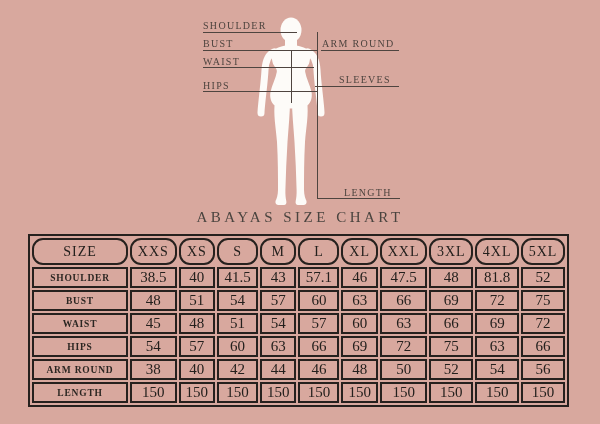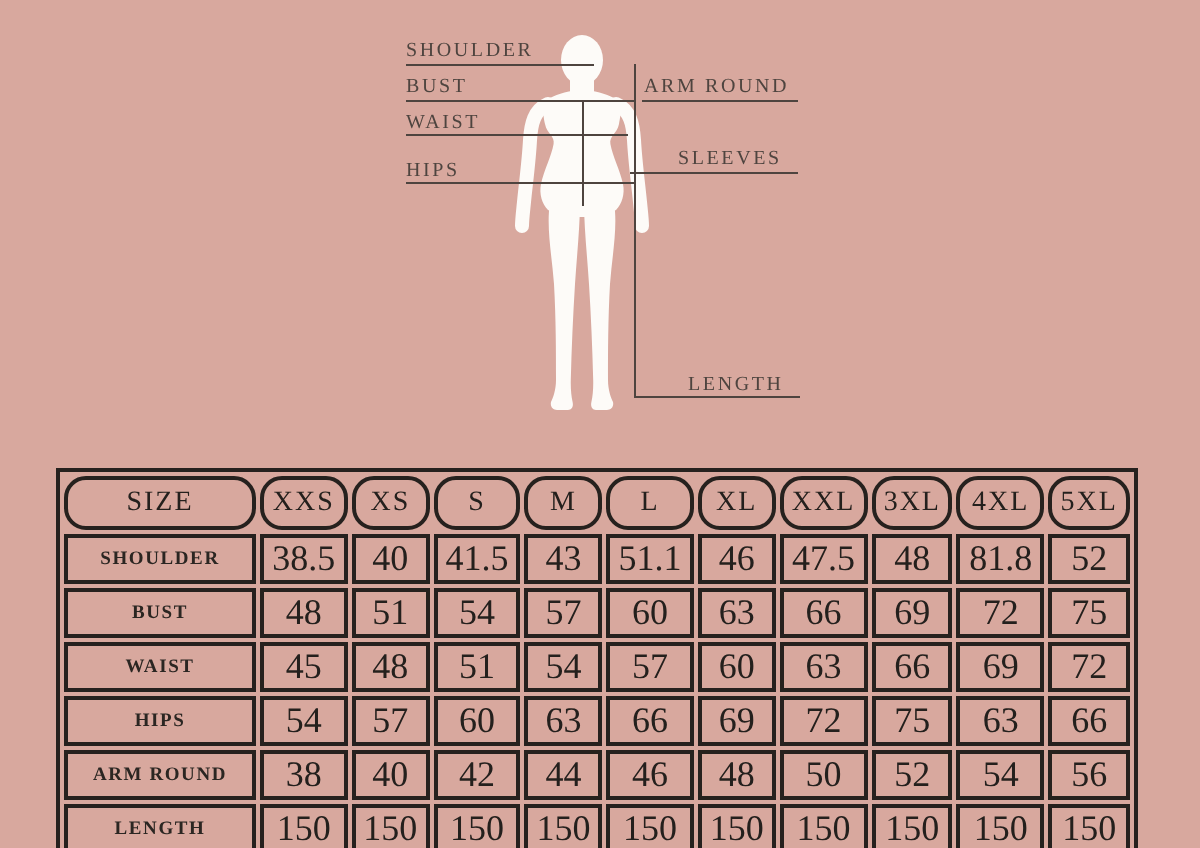--- a/index.html
+++ b/index.html
@@ -47,21 +47,21 @@
     border:2px solid var(--border); text-align:center; vertical-align:middle;
     padding:0 2px; background:transparent;
   }
   .size-table thead th{
     height:23px; font-size:14px; font-weight:normal; letter-spacing:1px; color:#24201d;border-radius:11px;
   }
   .size-table thead th:first-child{width:88px;}
   .size-table tbody th{
     height:15px; font-size:9.5px; font-weight:bold; letter-spacing:0.8px; color:#2b2622;
   }
-  .size-table tbody td{font-size:18px; color:#24201d;}
+  .size-table tbody td{font-size:15px; color:#24201d;}
 </style>
 </head>
 <body>
 
 <div class="screen">
 
   <div>
 
     <svg class="figure-svg" viewBox="0 0 120 202" aria-hidden="true">
       <ellipse class="fig-fill" cx="60" cy="22" rx="10.5" ry="12.5"></ellipse>
@@ -98,20 +98,21 @@
     <div class="diag-label lbl-sleeves"><span>SLEEVES</span></div>
     <div class="hline ln-sleeves"></div>
 
     <div class="diag-label lbl-length"><span>LENGTH</span></div>
     <div class="hline ln-length"></div>
 
     <div class="vline ln-armvertical"></div>
     <div class="vline ln-centerseam"></div>
   </div>
 
+  <div class="title">ABAYAS SIZE CHART</div>
 
   <table class="size-table">
     <thead>
       <tr>
           <th>SIZE</th>
           <th>XXS</th>
           <th>XS</th>
           <th>S</th>
           <th>M</th>
           <th>L</th>
@@ -122,21 +123,21 @@
           <th>5XL</th>
         </tr>
     </thead>
     <tbody>
         <tr>
           <th>SHOULDER</th>
           <td>38.5</td>
           <td>40</td>
           <td>41.5</td>
           <td>43</td>
-          <td>51.1</td>
+          <td>57.1</td>
           <td>46</td>
           <td>47.5</td>
           <td>48</td>
           <td>81.8</td>
           <td>52</td>
         </tr>
         <tr>
           <th>BUST</th>
           <td>48</td>
           <td>51</td>

